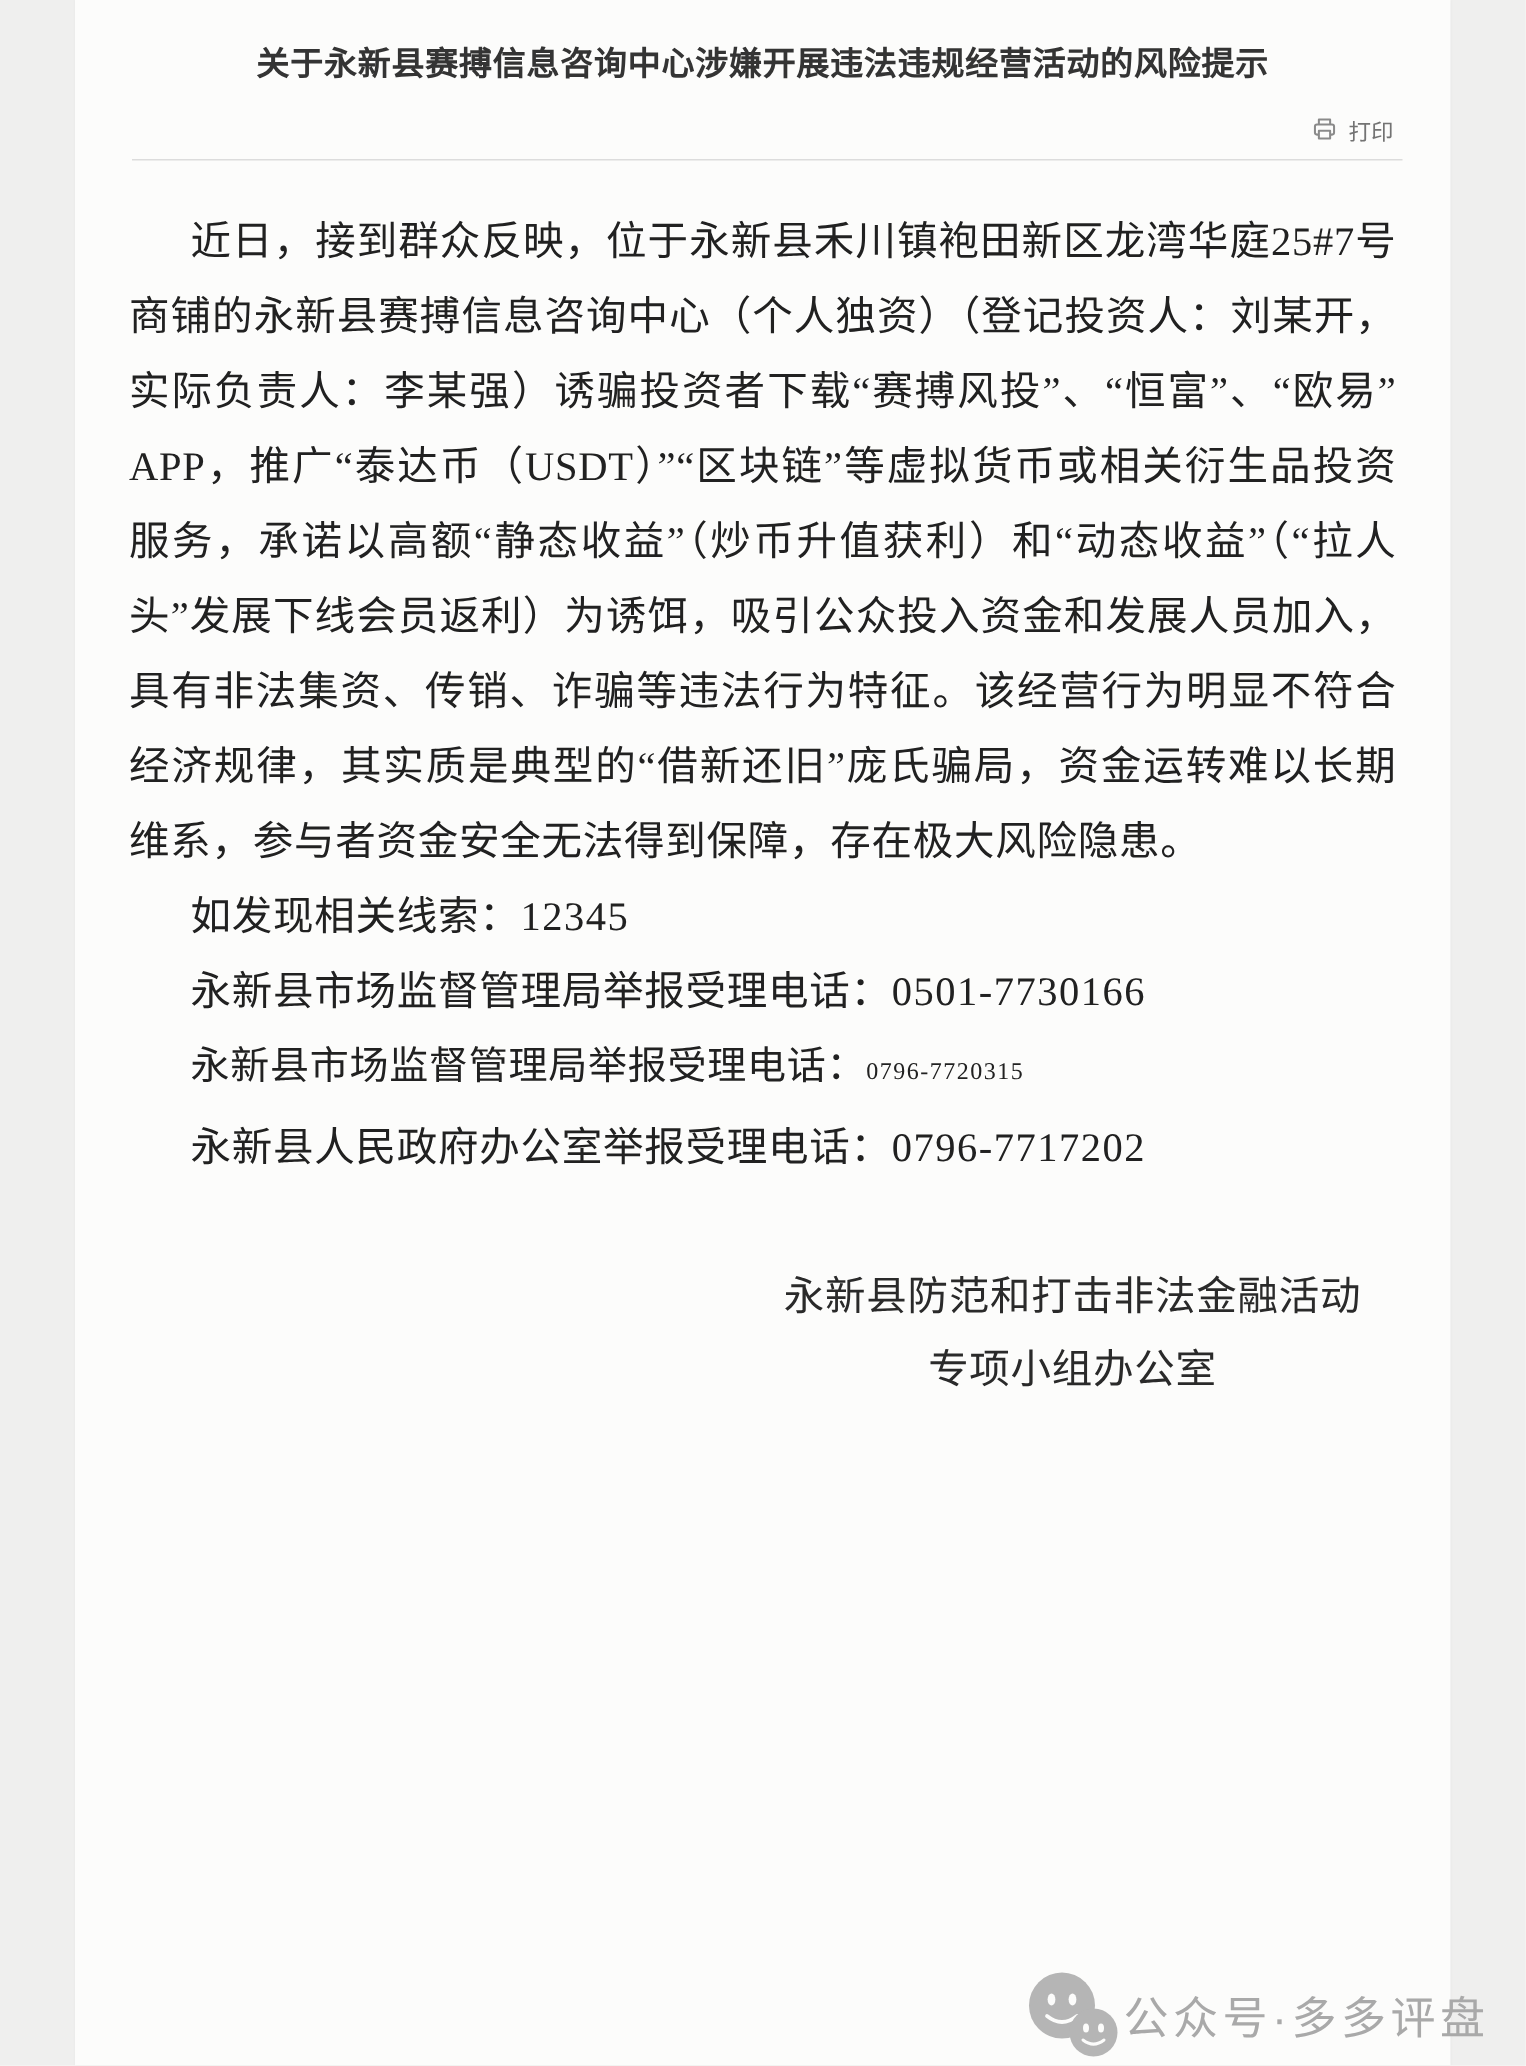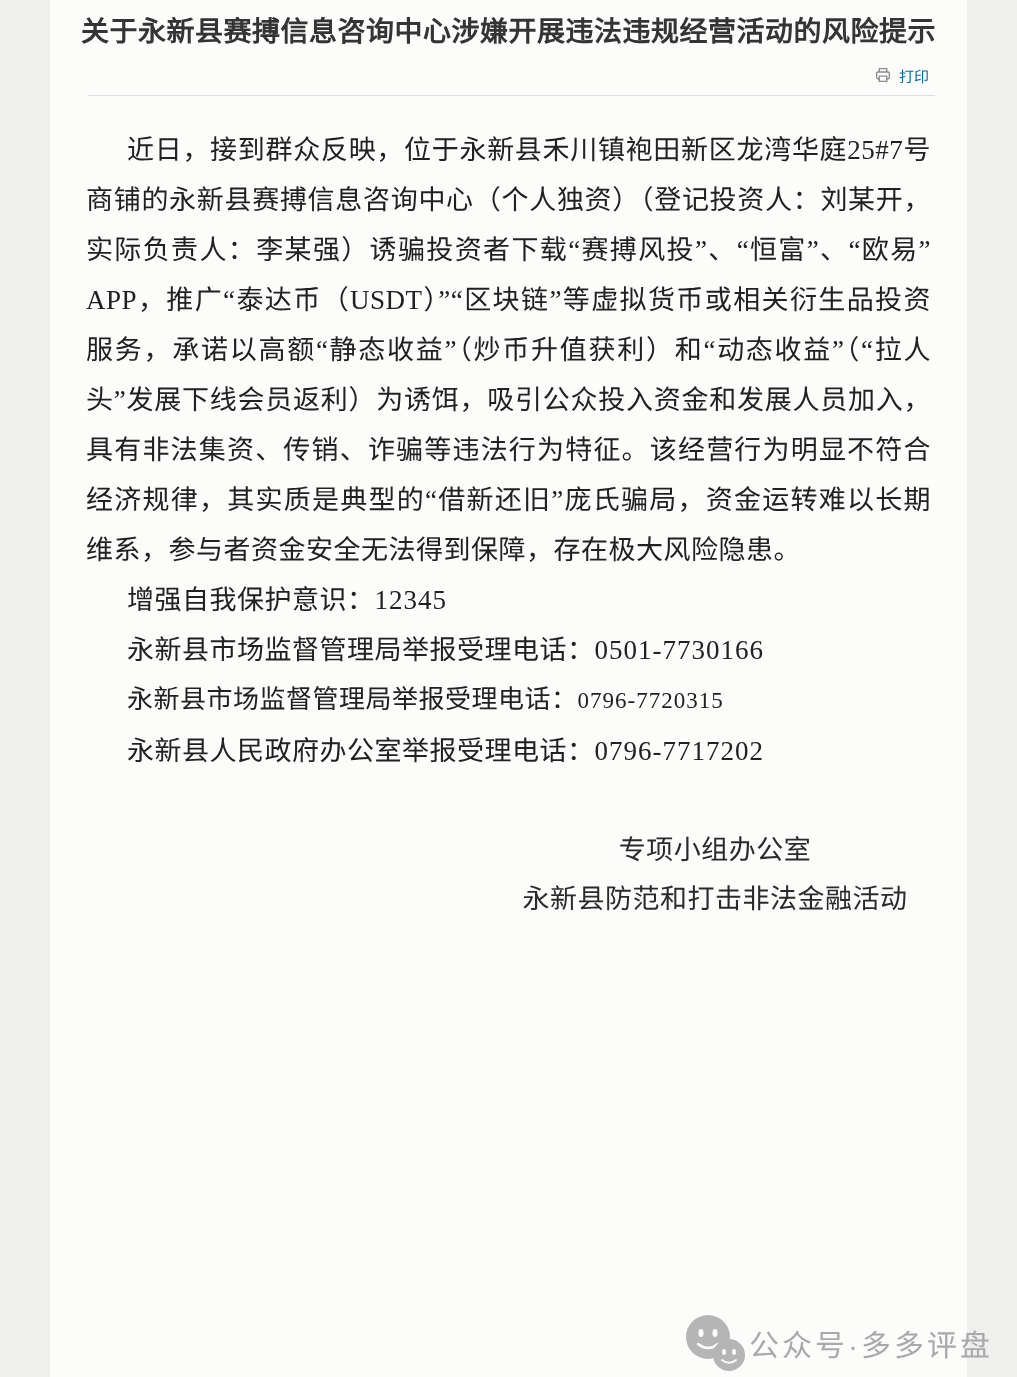--- a/index.html
+++ b/index.html
@@ -18,42 +18,42 @@
     position: absolute;
     left: 50px;
     top: 0;
     width: 917px;
     height: 1377px;
     background: #fcfcfb;
     box-shadow: 0 0 2px rgba(0,0,0,0.04);
   }
   .doc-title {
     margin: 0;
-    padding-top: 17px;
+    padding-top: 28px;
     text-align: center;
     font-family: "Liberation Sans", "DejaVu Sans", sans-serif;
     font-weight: 700;
-    font-size: 28px;
+    font-size: 22px;
     line-height: 30px;
     color: #343434;
     letter-spacing: 0.5px;
   }
   .print-row {
     display: flex;
     justify-content: flex-end;
     align-items: center;
     gap: 7px;
     padding-right: 38px;
     margin-top: 17px;
     height: 22px;
   }
   .print-row .print-label {
     font-family: "Liberation Sans", "DejaVu Sans", sans-serif;
     font-size: 15px;
-    color: #0369a1;
+    color: #737373;
   }
   .divider {
     margin: 9px 32px 0 38px;
     border-bottom: 1px solid #dcdcdc;
     height: 0;
   }
   .content {
     padding: 29px 36px 0 36px;
     font-size: 27px;
     line-height: 50px;
@@ -65,21 +65,21 @@
     margin: 0;
     text-indent: 41px;
   }
   .hotline {
     margin: 0;
     padding-left: 41px;
     white-space: nowrap;
   }
   .hotline .num { letter-spacing: 1px; }
   .hotline.small-num { font-size: 26px; }
-  .hotline.small-num .num { font-size: 23px; }
+  .hotline.small-num .num { font-size: 16px; }
   .signature {
     position: relative;
     z-index: 2;
     margin-top: 50px;
     margin-left: 419px;
     width: 420px;
     text-align: center;
     line-height: 49px;
     color: #2a2a2a;
   }
@@ -122,38 +122,38 @@
     </div>
 
     <div class="divider"></div>
 
     <div class="content">
 
       <p class="para">近日，接到群众反映，位于永新县禾川镇袍田新区龙湾华庭25#7号商铺的永新县赛搏信息咨询中心（个人独资）（登记投资人：刘某开，实际负责人：李某强）诱骗投资者下载“赛搏风投”、“恒富”、“欧易”APP，推广“泰达币（USDT）”“区块链”等虚拟货币或相关衍生品投资服务，承诺以高额“静态收益”（炒币升值获利）和“动态收益”（“拉人头”发展下线会员返利）为诱饵，吸引公众投入资金和发展人员加入，具有非法集资、传销、诈骗等违法行为特征。该经营行为明显不符合经济规律，其实质是典型的“借新还旧”庞氏骗局，资金运转难以长期维系，参与者资金安全无法得到保障，存在极大风险隐患。</p>
 
 
       <p class="hotline">
-        <span>增强自我保护意识：</span><span class="num">12345</span>
+        <span>如发现相关线索：</span><span class="num">12345</span>
       </p>
 
       <p class="hotline">
         <span>永新县市场监督管理局举报受理电话：</span><span class="num">0501-7730166</span>
       </p>
 
       <p class="hotline small-num">
         <span>永新县市场监督管理局举报受理电话：</span><span class="num">0796-7720315</span>
       </p>
 
       <p class="hotline">
         <span>永新县人民政府办公室举报受理电话：</span><span class="num">0796-7717202</span>
       </p>
 
       <div class="signature">
+        <span class="sig-line">永新县防范和打击非法金融活动</span>
         <span class="sig-line">专项小组办公室</span>
-        <span class="sig-line">永新县防范和打击非法金融活动</span>
       </div>
 
     </div>
   </div>
 
   <div class="watermark">
     <span style="display:inline-flex;">
       <svg width="64" height="62" viewBox="0 0 64 62">
         <circle cx="25" cy="25" r="22" fill="#b5b5b5"></circle>
         <ellipse cx="18" cy="21" rx="2.6" ry="4" fill="#fcfcfb"></ellipse>

